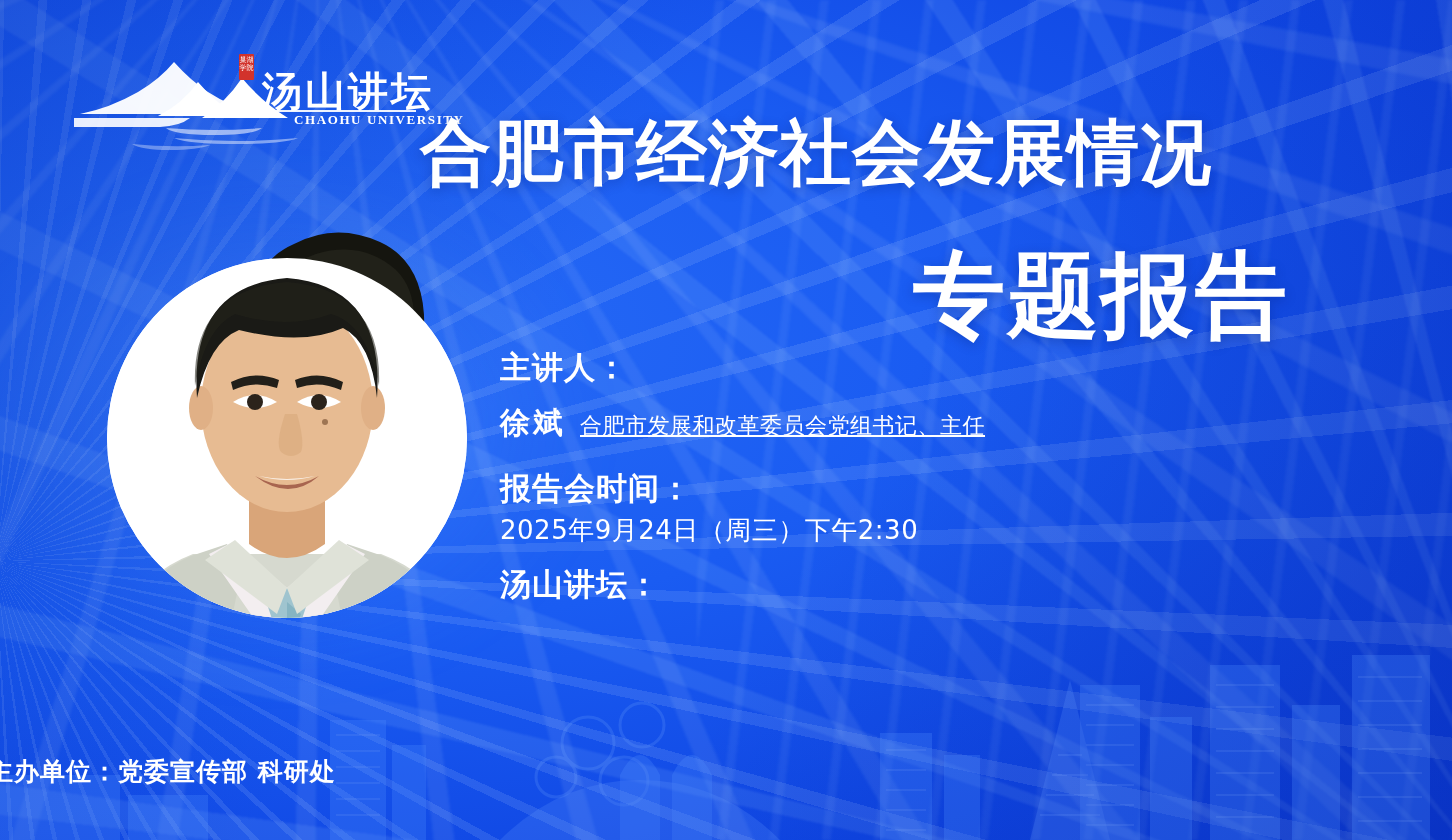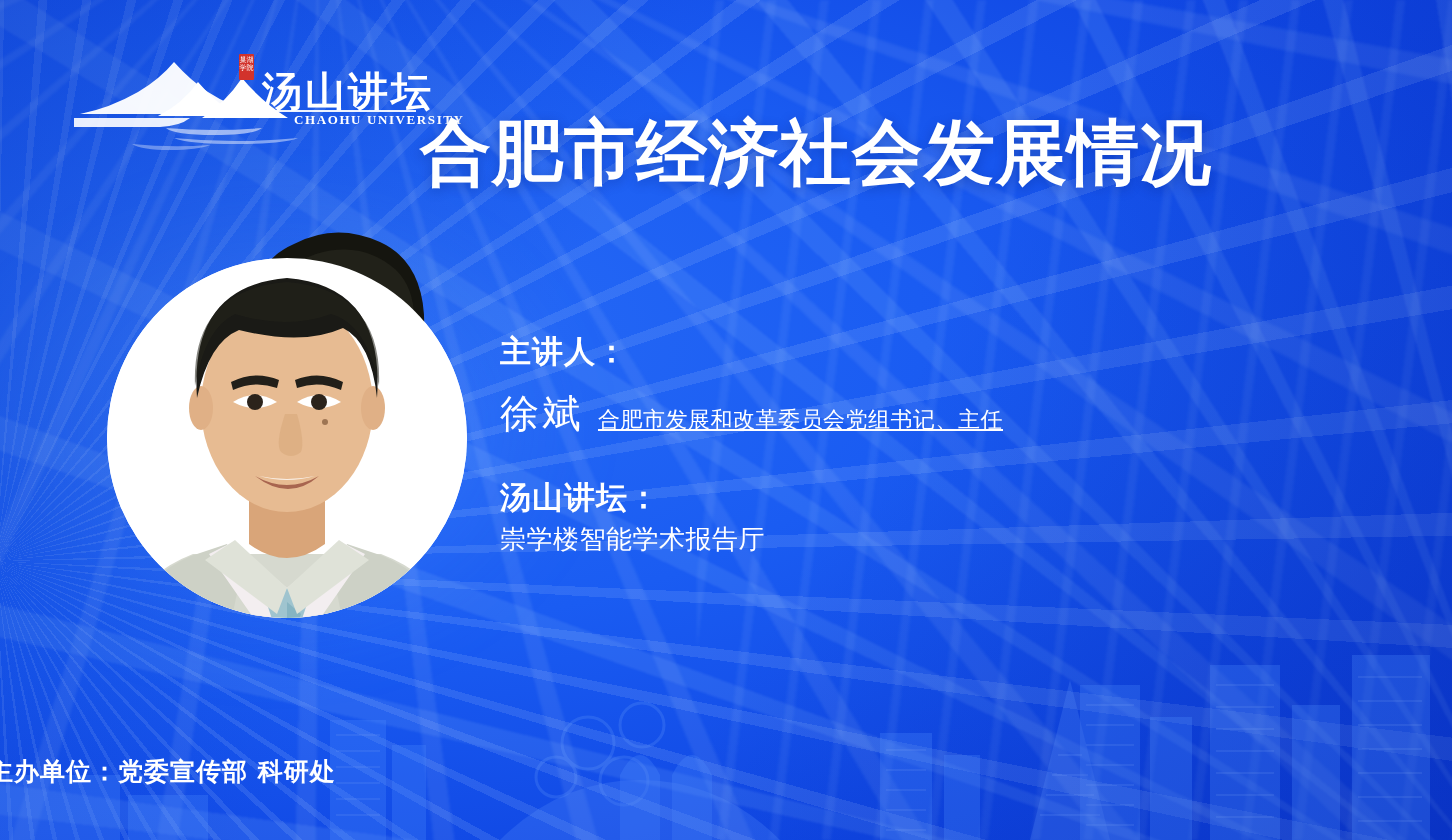--- a/index.html
+++ b/index.html
@@ -130,30 +130,30 @@
   }
   .headline2{
     position:absolute;left:913px;top:247px;
     font-size:92px;line-height:98px;font-weight:bold;color:#ffffff;
     letter-spacing:2px;white-space:nowrap;
     font-family:"DejaVu Sans","Liberation Sans",sans-serif;
     text-shadow:0 3px 12px rgba(0,25,110,.30);
   }
 
   
-  .info{position:absolute;left:500px;top:329px;width:760px;color:#fff;}
+  .info{position:absolute;left:500px;top:345px;width:760px;color:#fff;}
   .label{
     font-size:31px;font-weight:bold;line-height:44px;letter-spacing:1px;
     font-family:"DejaVu Sans","Liberation Sans",sans-serif;
   }
   .row-speaker{
     display:flex;align-items:baseline;gap:14px;margin-top:14px;
   }
   .speaker-name{
-    font-size:39px;font-weight:normal;letter-spacing:3px;
+    font-size:30px;font-weight:bold;letter-spacing:3px;
     font-family:"DejaVu Sans","Liberation Sans",sans-serif;
   }
   .speaker-title{
     font-size:22px;font-weight:500;letter-spacing:0.5px;
     font-family:"DejaVu Sans","Liberation Sans",sans-serif;
     text-decoration:underline;
   }
   .spacer-a{height:22px;}
   .value{
     font-size:26px;line-height:40px;font-weight:400;letter-spacing:0.5px;
@@ -287,30 +287,32 @@
           <path d="M188 266 q32 18 64 0 q-30 26 -64 0 z" fill="#a8654f"></path>
           <path d="M192 266 q28 8 56 0 q-28 6 -56 0z" fill="#ffffff" opacity=".75"></path>
 
           <circle cx="258" cy="212" r="3" fill="#8c6443" opacity=".8"></circle>
         </svg>
       </div>
     </div>
   </div>
 
   <div class="headline1">合肥市经济社会发展情况</div>
+  <div class="headline2">专题报告</div>
 
   <div class="info">
     <div class="label">主讲人：</div>
     <div class="row-speaker">
       <span class="speaker-name">徐斌</span>
       <span class="speaker-title">合肥市发展和改革委员会党组书记、主任</span>
     </div>
     <div class="spacer-a"></div>
+    <div class="label">报告会时间：</div>
+    <div class="value">2025年9月24日（周三）下午2:30</div>
     <div class="spacer-b"></div>
     <div class="label">汤山讲坛：</div>
-    <div class="value">崇学楼智能学术报告厅</div>
   </div>
 
   <div class="footer">
     <span>主办单位：党委宣传部  科研处</span>
   </div>
 
 </div>
 
 </body></html>

